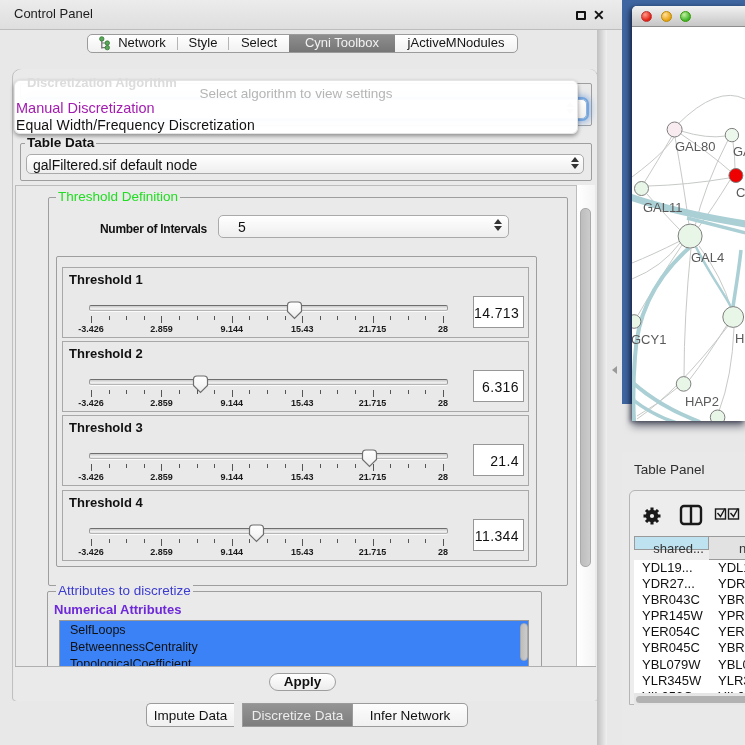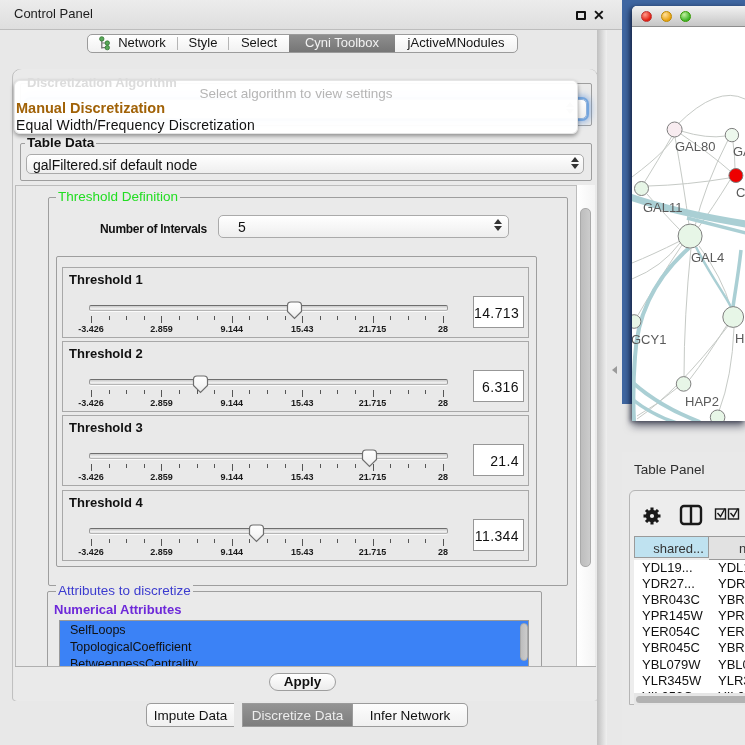--- a/index.html
+++ b/index.html
@@ -318,22 +318,22 @@
           <div class="tlab" style="left:380.0px;">28</div>
         </div>
         <div class="vfield">11.344</div>
       </div>
 
     <div class="gbox" style="left:32px; top:406px; width:495px; height:120px;"></div>
     <div class="gtitle" style="left:41px; top:398px; color:#3c3ccf;">Attributes to discretize</div>
     <div class="abs" style="left:39px; top:417px; font-weight:bold; font-size:13px; color:#6d28d9;">Numerical Attributes</div>
     <div id="numlist" style="left:44px; top:435px; width:470px; height:80px;">
       <div style="padding:2px 0 0 10px;">SelfLoops</div>
+      <div style="padding:3px 0 0 10px;">BetweennessCentrality</div>
       <div style="padding:3px 0 0 10px;">TopologicalCoefficient</div>
-      <div style="padding:3px 0 0 10px;">BetweennessCentrality</div>
       <div class="sbv" style="left:460px; top:2px; width:8px; height:38px;"></div>
     </div>
   </div>
 
   <div class="abs" style="left:563px; top:116px; width:18px; height:482px; background:linear-gradient(90deg,#ffffff,#f4f4f4);"></div>
   <div class="sbv" style="left:566px; top:139px; width:11px; height:359px;"></div>
   <div class="abs" style="left:1px; top:597px; width:581px; height:1px; background:#b0b0b0;"></div>
 
   <div id="apply">Apply</div>
 </div>
@@ -343,21 +343,21 @@
 <div class="abs" style="left:597px; top:30px; width:10px; height:715px; background:linear-gradient(90deg,#c0c0c0,#f0f0f0);"></div>
 
 <div class="btab" style="left:146px; width:88px; border-radius:5px 0 0 5px; border-right:none;">Impute Data</div>
 <div class="btab" style="left:242px; width:111px; background:linear-gradient(#949494,#7d7d7d); color:#ededed;">Discretize Data</div>
 <div class="btab" style="left:353px; width:115px; border-radius:0 5px 5px 0; border-left:none;">Infer Network</div>
 
 <div class="abs" style="left:14px; top:80px; width:564px; height:54px; background:rgba(255,255,255,0.97);
   border-radius:6px; box-shadow:0 2px 4px rgba(0,0,0,0.4); border:1px solid rgba(0,0,0,0.10);"></div>
 <div class="abs" style="left:27px; top:75px; font-size:13px; font-weight:bold; color:#dcdcdc;">Discretization Algorithm</div>
 <div class="abs" style="left:14px; top:86px; width:564px; text-align:center; font-size:13.5px; color:#b5b5b5;">Select algorithm to view settings</div>
-<div class="abs" style="left:16px; top:100px; font-size:14.5px; font-weight:bold; color:#a16207;">Manual Discretization</div>
+<div class="abs" style="left:16px; top:100px; font-size:14.5px; font-weight:normal; color:#a21caf;">Manual Discretization</div>
 <div class="abs" style="left:16px; top:117px; font-size:14px; letter-spacing:0.15px; color:#111;">Equal Width/Frequency Discretization</div>
 
 <div class="abs" id="rightblue">
   <div id="netwin">
     <div id="nettitle">
       <div class="light" style="left:9px;  background:radial-gradient(circle at 35% 30%, #ff9a8a, #e11c0e 70%); border:1px solid #b33;"></div>
       <div class="light" style="left:29px; background:radial-gradient(circle at 35% 30%, #ffe09a, #e8a210 70%); border:1px solid #b80;"></div>
       <div class="light" style="left:48px; background:radial-gradient(circle at 35% 30%, #c2f0a0, #3fb32a 70%); border:1px solid #390;"></div>
     </div>
     <svg width="113" height="394" viewBox="0 0 113 394" style="position:absolute; left:0; top:21px;">
@@ -433,21 +433,21 @@
       <rect x="41" y="3" width="20" height="18" rx="3" fill="none" stroke="#1a1a1a" stroke-width="2.4"></rect>
       <line x1="51" y1="3" x2="51" y2="21" stroke="#1a1a1a" stroke-width="2.4"></line>
       <g fill="none" stroke="#1a1a1a" stroke-width="1.4">
         <rect x="75.5" y="6" width="10" height="10"></rect>
         <rect x="88.5" y="6" width="10" height="10"></rect>
         <path d="M 77.5,10 L 80.5,13.5 L 85,5.5"></path>
         <path d="M 90.5,10 L 93.5,13.5 L 98,5.5"></path>
       </g>
     </svg>
 
-    <div class="abs" style="left:4px; top:45px; width:75px; height:22px; background:#bfe2f0; border:1px solid #9a9a9a; font-size:13px; color:#333; text-align:center; line-height:23px; padding-left:14px;">shared...</div>
+    <div class="abs" style="left:4px; top:45px; width:75px; height:14px; background:#bfe2f0; border:1px solid #9a9a9a; font-size:13px; color:#333; text-align:center; line-height:23px; padding-left:14px;">shared...</div>
     <div class="abs" style="left:79px; top:45px; width:45px; height:24px; background:#e2e2e2; border:1px solid #9a9a9a; border-left:none; font-size:13px; color:#333; padding-left:30px; line-height:23px;">na</div>
 
     <div class="abs" style="left:4px; top:69px; width:120px; height:133px; background:#fff; overflow:hidden; font-size:13px; color:#111;">
       <div style="position:absolute; left:8px; top:0;   line-height:16.1px;">YDL19...<br>YDR27...<br>YBR043C<br>YPR145W<br>YER054C<br>YBR045C<br>YBL079W<br>YLR345W<br>YIL053C</div>
       <div style="position:absolute; left:84px; top:0;  line-height:16.1px;">YDL1<br>YDR2<br>YBR0<br>YPR1<br>YER0<br>YBR0<br>YBL0<br>YLR3<br>YIL0</div>
     </div>
 
     <div class="abs" style="left:4px; top:202px; width:120px; height:12px; background:#e6e6e6;">
       <div style="position:absolute; left:2px; top:3px; width:118px; height:7px; border-radius:3.5px; background:#b2b2b2;"></div>
     </div>

